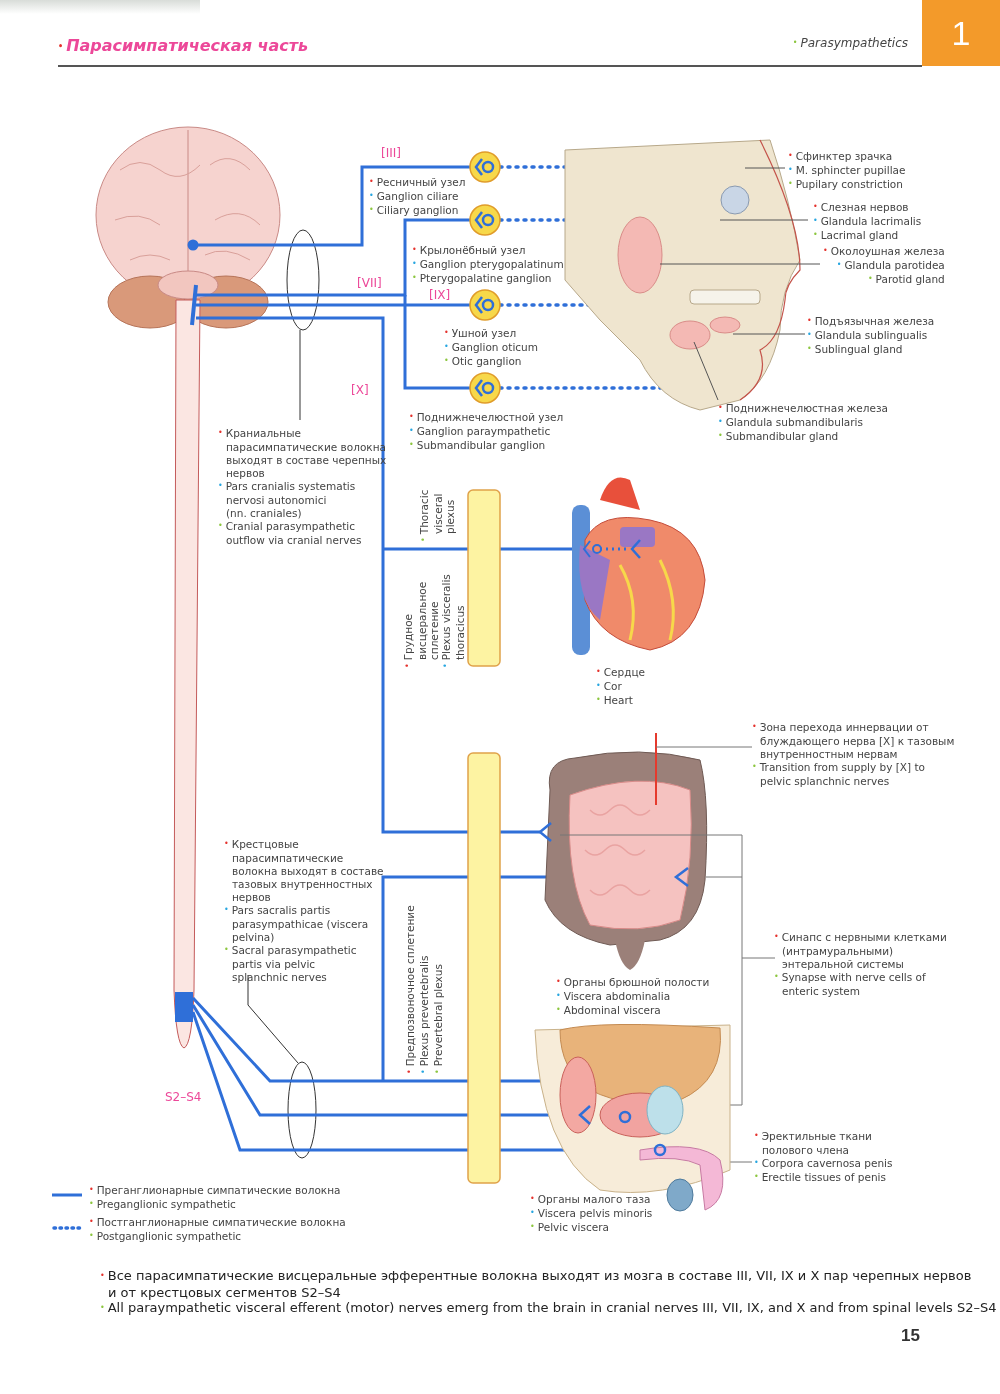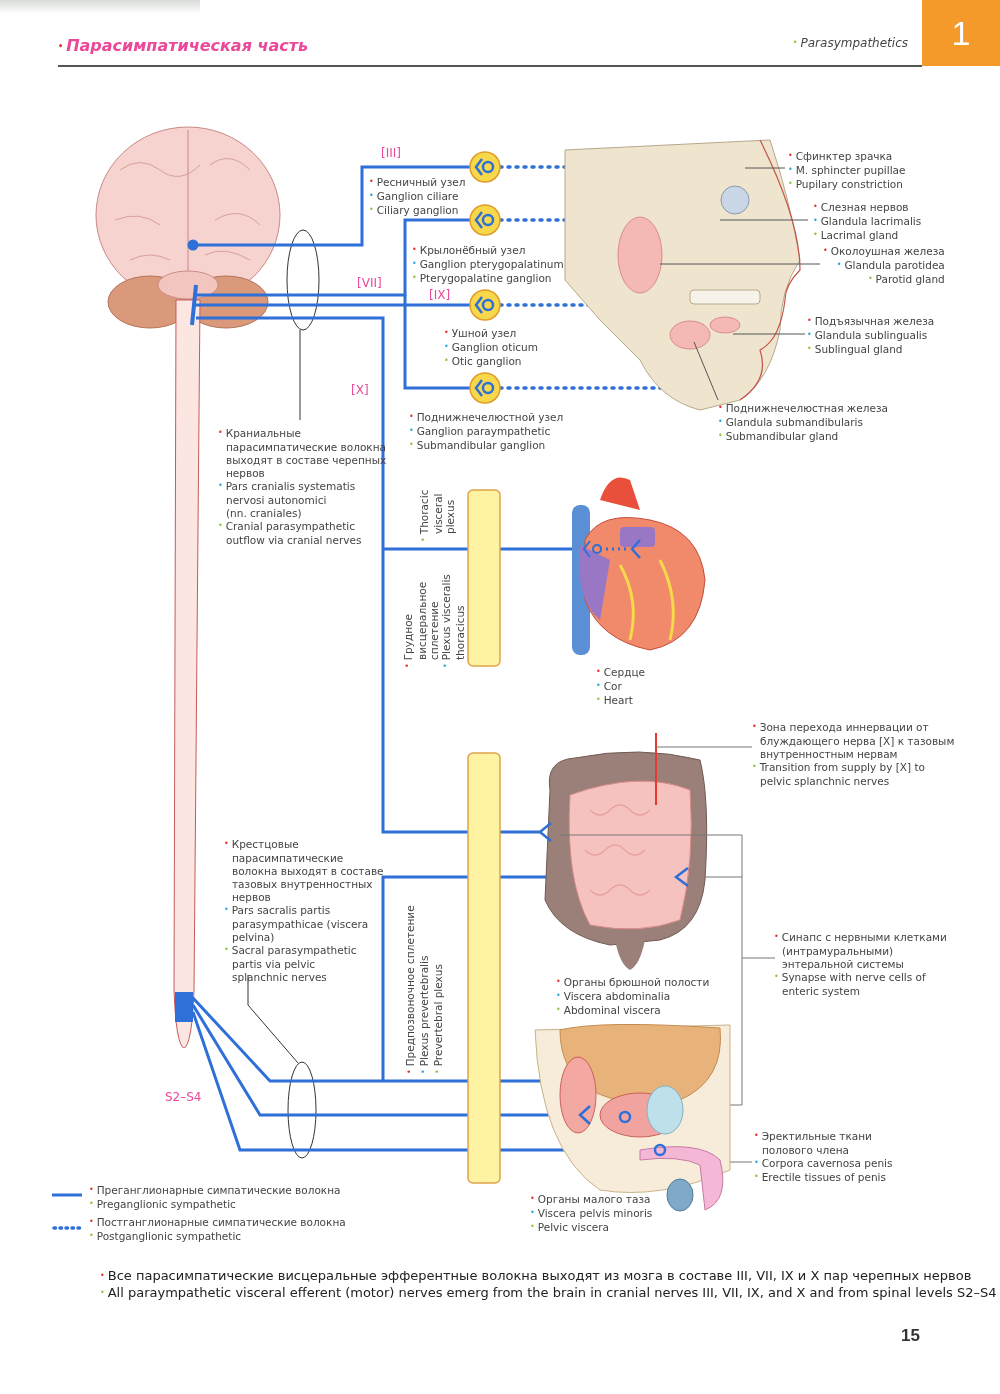--- a/index.html
+++ b/index.html
@@ -323,16 +323,17 @@
   <div class="b-ru">Преганглионарные симпатические волокна</div>
   <div class="b-en">Preganglionic sympathetic</div>
 </div>
 <div class="legend-row" style="left:89px;top:1216px;">
   <div class="b-ru">Постганглионарные симпатические волокна</div>
   <div class="b-en">Postganglionic sympathetic</div>
 </div>
 
 <div class="summary">
   <div class="b-ru">Все парасимпатические висцеральные эфферентные волокна выходят из мозга в составе III, VII, IX и X пар черепных нервов</div>
+  <div class="indent">и от крестцовых сегментов S2–S4</div>
   <div class="b-en">All paraympathetic visceral efferent (motor) nerves emerg from the brain in cranial nerves III, VII, IX, and X and from spinal levels S2–S4</div>
 </div>
 
 <div class="page-number">15</div>
 
 </body></html>

